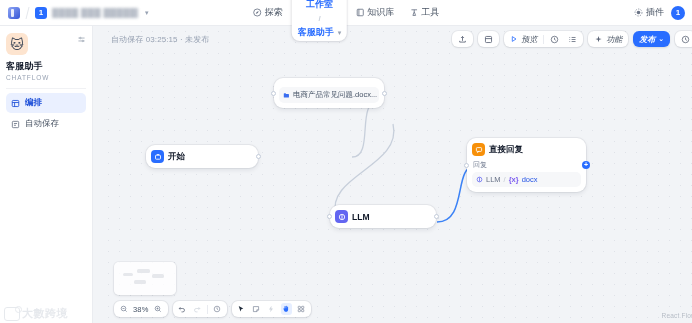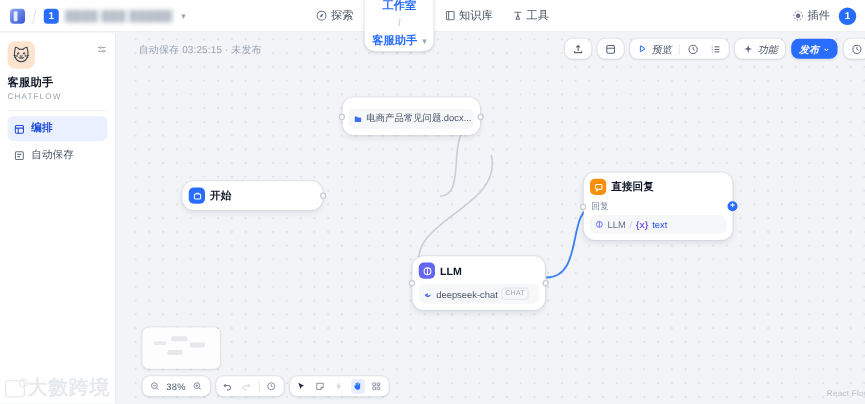--- a/index.html
+++ b/index.html
@@ -210,21 +210,21 @@
     z-index:45; opacity:.5; user-select:none;
   }
   .wm-mark {
     width:16px; height:14px; border-radius:3px; border:1.6px solid #cfd4dc;
     position:relative;
   }
   .wm-mark::before{
     content:""; position:absolute; right:-3px; top:-2px; width:5px; height:5px;
     border-radius:50%; border:1.4px solid #cfd4dc;
   }
-  .wm-text { font-size:16px; font-weight:700; color:#cfd4dc; letter-spacing:.5px; }
+  .wm-text { font-size:11px; font-weight:700; color:#cfd4dc; letter-spacing:.5px; }
 </style>
 </head>
 <body>
 
 <div class="app">
 
   <div class="header">
     <div class="hdr-left">
       <div class="brand-logo"></div>
       <div class="hdr-divider"></div>
@@ -449,29 +449,20 @@
     <div class="node" style="left:227px; top:179px; width:106px;">
       <div class="node-head">
         <div class="node-ic" style="background:#6366f1;">
           <svg width="8" height="8" viewBox="0 0 16 16" fill="none" stroke="#fff" stroke-width="1.7">
             <circle cx="8" cy="8" r="5.4"></circle>
               <path d="M8 3.2v9.6"></path>
           </svg>
         </div>
         <div class="node-title">LLM</div>
       </div>
-      <div class="node-sub">
-        <span class="ic">
-          <svg width="7" height="7" viewBox="0 0 16 16" fill="#4d6bfe">
-            <path d="M2 8.6c2.6-.4 4-1.6 5.2-3.4.6 2 .2 3.4-.8 4.6 2.2.3 4.4-.4 6.6-2.2-.6 3.6-3.4 5.8-6.4 5.4C4.4 12.6 2.6 11 2 8.6Z"></path>
-          </svg>
-        </span>
-        <span>deepseek-chat</span>
-        <span class="chat-badge">CHAT</span>
-      </div>
       <div class="handle l"></div>
       <div class="handle r"></div>
     </div>
 
     <div class="node-menu" style="left:460px; top:123px;">···</div>
     <div class="node" style="left:364px; top:112px; width:119px;">
       <div class="node-head">
         <div class="node-ic" style="background:#f79009;">
           <svg width="8" height="8" viewBox="0 0 16 16" fill="none" stroke="#fff" stroke-width="1.7">
             <rect x="2.8" y="3.2" width="10.4" height="7.6" rx="1.6"></rect>
@@ -484,21 +475,21 @@
       <div class="var-chip">
         <span class="ic">
           <svg width="7" height="7" viewBox="0 0 16 16" fill="none" stroke="#6366f1" stroke-width="1.7">
             <circle cx="8" cy="8" r="5.4"></circle>
               <path d="M8 3.4v9.2"></path>
           </svg>
         </span>
         <span class="var-src">LLM</span>
         <span class="var-slash">/</span>
         <span class="var-x">{x}</span>
-        <span class="var-name">text</span>
+        <span class="var-name">docx</span>
       </div>
       <div class="handle l"></div>
       <div class="handle-plus">+</div>
     </div>
 
     <div class="minimap">
       <div class="mm-node" style="left:9px; top:11px; width:10px; height:3px;"></div>
       <div class="mm-node" style="left:23px; top:7px; width:13px; height:4px;"></div>
       <div class="mm-node" style="left:20px; top:18px; width:12px; height:4px;"></div>
       <div class="mm-node" style="left:38px; top:12px; width:12px; height:4px;"></div>

